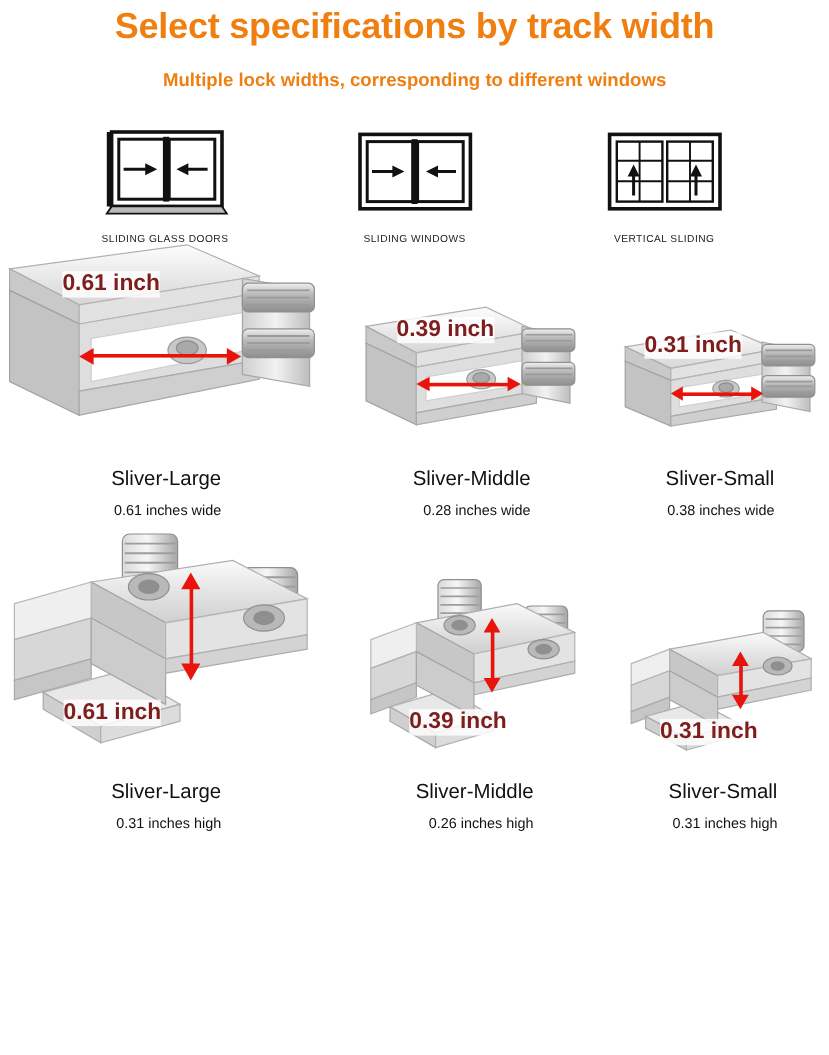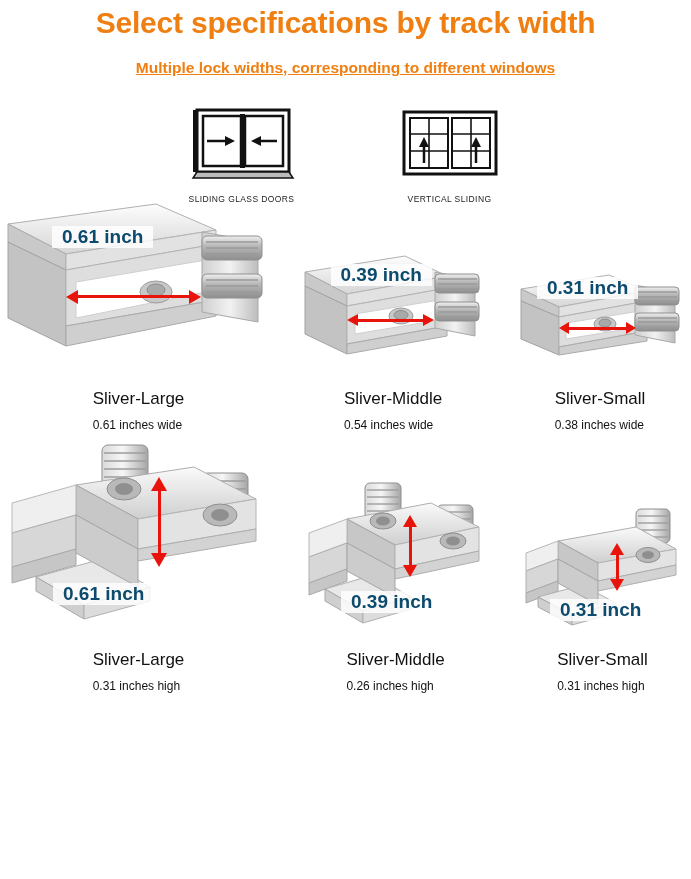--- a/index.html
+++ b/index.html
@@ -32,21 +32,20 @@
     line-height: 34px;
     white-space: nowrap;
   }
   .subtitle {
     text-align: center;
     font-size: 15.5px;
     font-weight: bold;
     color: #F07F12;
     margin-top: 18px;
     line-height: 20px;
-    text-decoration: underline;
   }
 
   
   .window-types {
     margin-top: 30px;
     display: flex;
     justify-content: center;
     align-items: flex-start;
     gap: 38px;
   }
@@ -85,42 +84,42 @@
     position: relative;
     display: flex;
     flex-direction: column;
     align-items: center;
     justify-content: flex-end;
   }
   .prod-img {
     position: relative;
   }
   .caption {
-    text-align: left;
+    text-align: right;
     margin-top: 10px;
   }
   .caption .c1 {
     font-size: 17px;
     color: #111;
     line-height: 26px;
   }
   .caption .c2 {
     font-size: 12px;
     color: #111;
     line-height: 26px;
   }
 
   
   .callout {
     position: absolute;
     font-size: 19px;
     font-weight: bold;
-    color: #0c4a6e;
+    color: #7f1d1d;
     background: rgba(255,255,255,0.82);
-    padding: 0 10px;
+    padding: 0 0;
     white-space: nowrap;
     line-height: 22px;
   }
 
   
   .meas-h, .meas-v {
     position: absolute;
     background: #E8140C;
   }
   .meas-h { height: 3px; }
@@ -156,20 +155,35 @@
           <line x1="24" y1="33" x2="46" y2="33" stroke="#111" stroke-width="2.5"></line>
           <polygon points="52,33 42,28 42,38" fill="#111"></polygon>
           <line x1="94" y1="33" x2="74" y2="33" stroke="#111" stroke-width="2.5"></line>
           <polygon points="68,33 78,28 78,38" fill="#111"></polygon>
           <rect x="57" y="6" width="5" height="54" fill="#111"></rect>
         </svg>
       </span>
       <div class="wt-caption">SLIDING GLASS DOORS</div>
     </div>
 
+    <div class="wt-item">
+      <span>
+        <svg width="108" height="78" viewBox="0 0 108 78">
+          <rect x="8" y="4" width="92" height="62" fill="none" stroke="#111" stroke-width="3"></rect>
+          <rect x="14" y="10" width="38" height="50" fill="none" stroke="#111" stroke-width="2.5"></rect>
+          <rect x="56" y="10" width="38" height="50" fill="none" stroke="#111" stroke-width="2.5"></rect>
+          <rect x="51" y="8" width="5" height="54" fill="#111"></rect>
+          <line x1="18" y1="35" x2="38" y2="35" stroke="#111" stroke-width="2.5"></line>
+          <polygon points="45,35 35,30 35,40" fill="#111"></polygon>
+          <line x1="88" y1="35" x2="70" y2="35" stroke="#111" stroke-width="2.5"></line>
+          <polygon points="63,35 73,30 73,40" fill="#111"></polygon>
+        </svg>
+      </span>
+      <div class="wt-caption">SLIDING WINDOWS</div>
+    </div>
 
     <div class="wt-item">
       <span>
         <svg width="108" height="78" viewBox="0 0 108 78">
           <rect x="8" y="4" width="92" height="62" fill="none" stroke="#111" stroke-width="3"></rect>
           <rect x="14" y="10" width="38" height="50" fill="none" stroke="#111" stroke-width="2"></rect>
           <rect x="56" y="10" width="38" height="50" fill="none" stroke="#111" stroke-width="2"></rect>
 
           <line x1="14" y1="26" x2="52" y2="26" stroke="#111" stroke-width="1.6"></line>
           <line x1="33" y1="10" x2="33" y2="60" stroke="#111" stroke-width="1.6"></line>
@@ -303,21 +317,21 @@
           <ellipse cx="100" cy="80" rx="12" ry="8" fill="#c8c8c8" stroke="#9b9b9b"></ellipse>
           <ellipse cx="100" cy="79" rx="7" ry="4.5" fill="#a9a9a9" stroke="#8c8c8c"></ellipse>
         </svg>
         <div class="meas-h" style="left:56px; top:83px; width:68px;"></div>
         <div class="arrowhead" style="left:46px; top:78px; border-top:6px solid transparent; border-bottom:6px solid transparent; border-right:11px solid #E8140C;"></div>
         <div class="arrowhead" style="left:122px; top:78px; border-top:6px solid transparent; border-bottom:6px solid transparent; border-left:11px solid #E8140C;"></div>
         <div class="callout" style="left:30px; top:28px;">0.39 inch</div>
       </div>
       <div class="caption">
         <div class="c1">Sliver-Middle</div>
-        <div class="c2">0.54 inches wide</div>
+        <div class="c2">0.28 inches wide</div>
       </div>
     </div>
 
     <div class="prod">
       <div class="prod-img">
         <svg width="170" height="125" viewBox="0 0 170 125">
           <defs>
             <linearGradient id="msA" x1="0" y1="0" x2="0" y2="1">
               <stop offset="0%" stop-color="#fdfdfd"></stop>
                 <stop offset="100%" stop-color="#d6d6d6"></stop>

